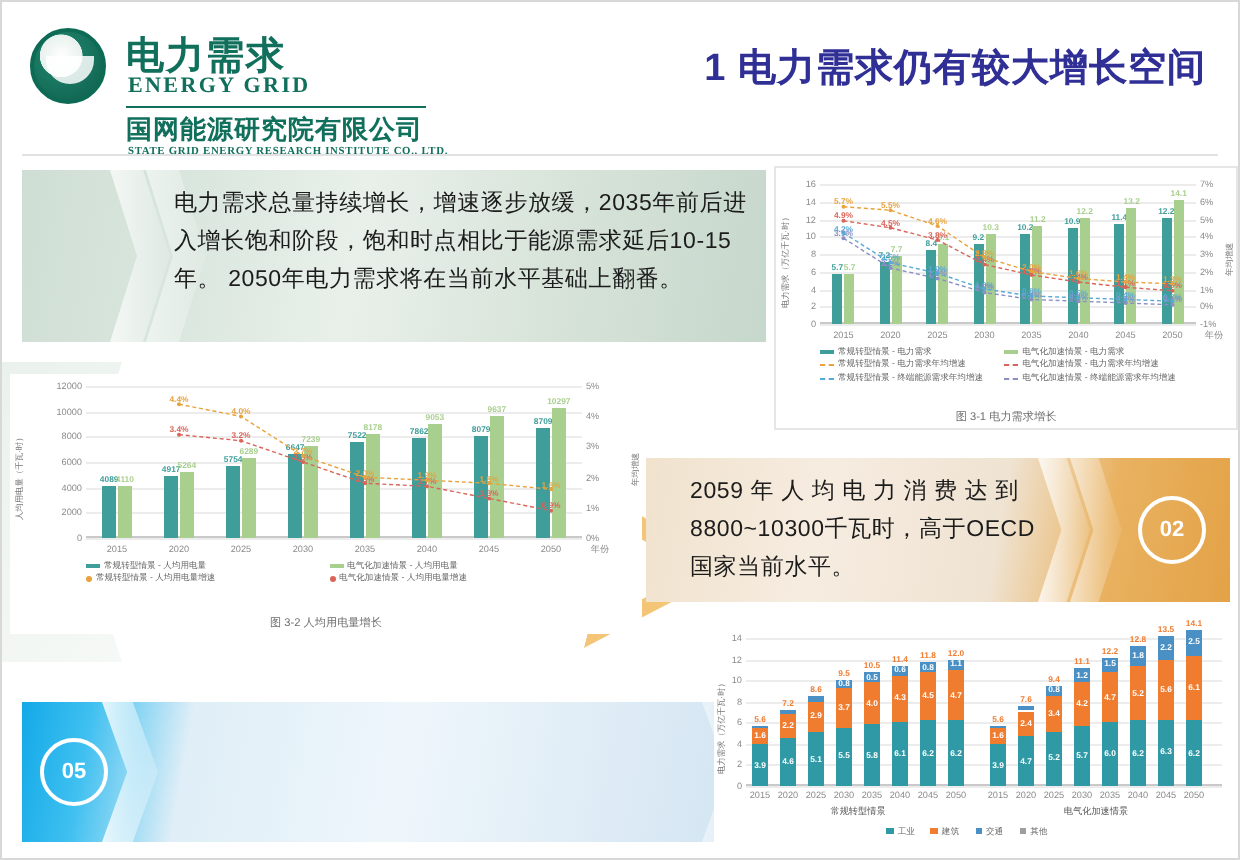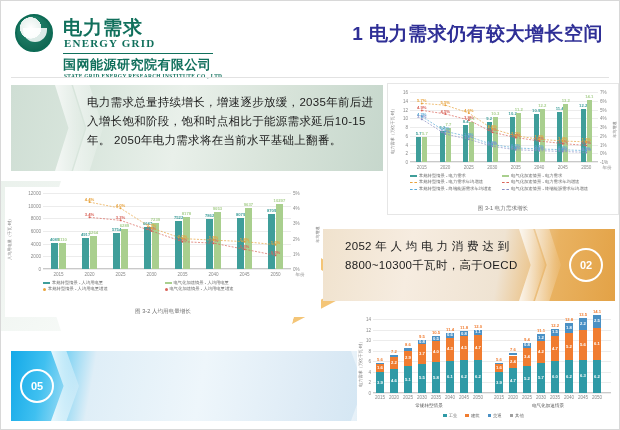--- a/index.html
+++ b/index.html
@@ -147,22 +147,23 @@
     </div>
   </div>
 
   <div class="banner" id="banner02">
     <div class="body">
       <div class="bg"></div>
       <div class="chev c1"></div>
       <div class="chev c2"></div>
       <div class="bnum">02</div>
       <div class="btext">
-        <div>2052 年 人 均 电 力 消 费 达 到</div>
+        <div>2059 年 人 均 电 力 消 费 达 到</div>
         <div>8800~10300千瓦时，高于OECD</div>
+        <div>国家当前水平。</div>
       </div>
     </div>
   </div>
 
   <div class="banner" id="banner03">
     <div class="body">
       <div class="bg"></div>
       <div class="chev c1"></div>
       <div class="chev c2"></div>
       <div class="bnum">05</div>

